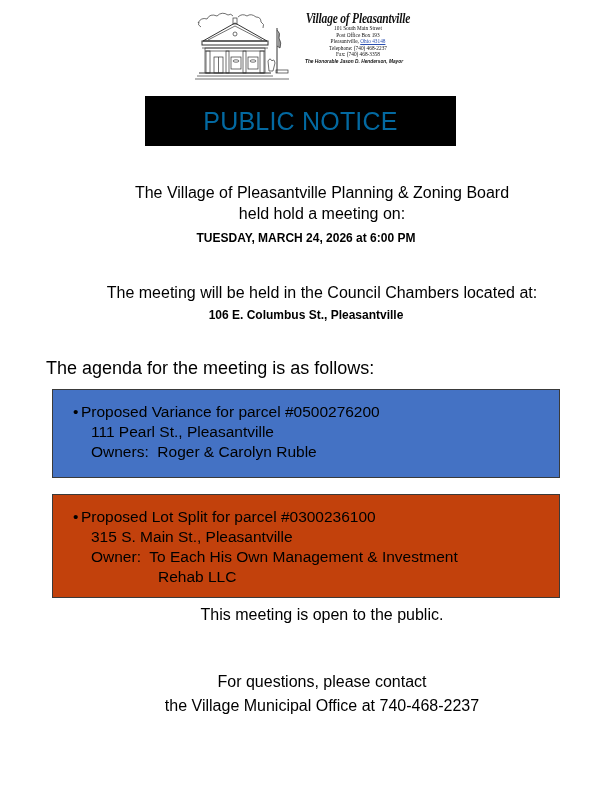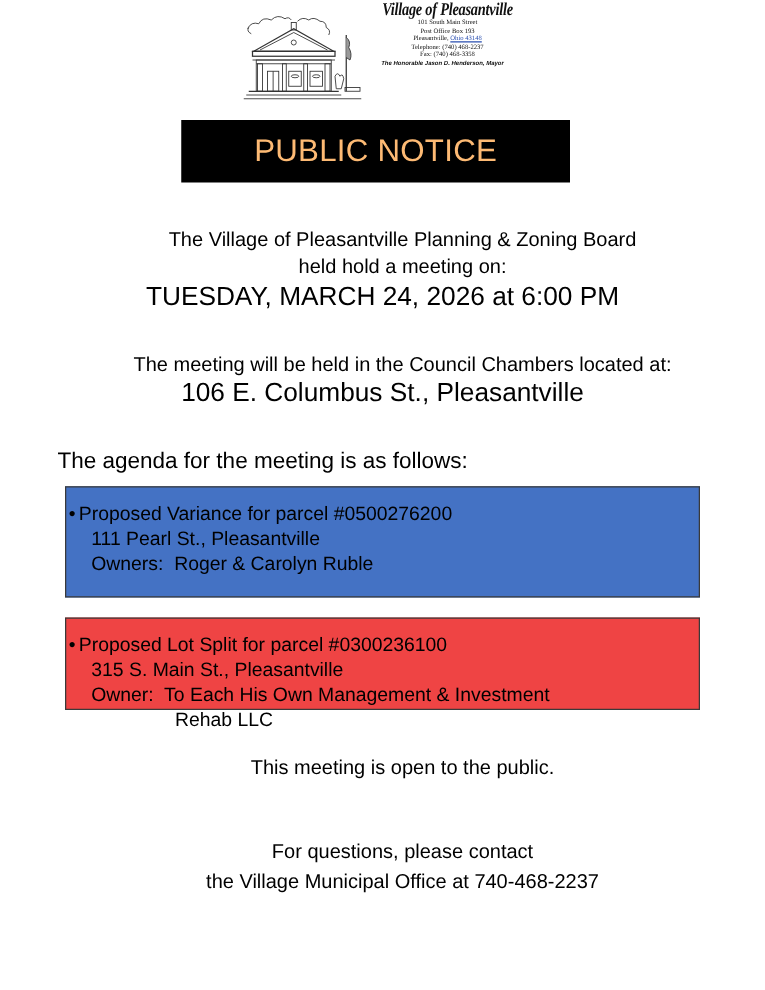--- a/index.html
+++ b/index.html
@@ -1,39 +1,39 @@
 <!DOCTYPE html>
 <html><head>
   <meta charset="utf-8">
   <style>
     html, body { margin: 0; padding: 0; background: #ffffff; }
     body { width: 612px; height: 792px; position: relative; overflow: hidden; font-family: "Liberation Sans", sans-serif; color: #000; }
 
     .letterhead-art { position: absolute; left: 193px; top: 3px; width: 100px; height: 78px; }
-    .letterhead-text { position: absolute; left: 298px; top: 2px; width: 120px; text-align: center; font-family: "Liberation Serif", serif; color: #111; }
+    .letterhead-text { position: absolute; left: 298px; top: 12px; width: 120px; text-align: center; font-family: "Liberation Serif", serif; color: #111; }
     .lh-title { font-family: "Liberation Serif", serif; font-style: italic; font-weight: bold; font-size: 11.5px; letter-spacing: -0.2px; margin-bottom: 1px; transform: scaleY(1.25); }
     .lh-line { font-size: 5.3px; line-height: 6.6px; white-space: nowrap; }
     .lh-link { color: #2a4fb0; text-decoration: underline; }
     .lh-mayor { font-family: "Liberation Sans", sans-serif; font-style: italic; font-weight: bold; font-size: 4.8px; line-height: 7px; white-space: nowrap; margin-left: -8px; }
 
-    .banner { position: absolute; left: 145px; top: 96px; width: 311px; height: 50px; background: #000; color: #fdba74; display: flex; align-items: center; justify-content: center; font-size: 25px; letter-spacing: 0.2px; }
+    .banner { position: absolute; left: 145px; top: 96px; width: 311px; height: 50px; background: #000; color: #0369a1; display: flex; align-items: center; justify-content: center; font-size: 25px; letter-spacing: 0.2px; }
 
     .centered { position: absolute; left: 0; width: 612px; text-align: center; }
     .t16 { font-size: 16px; line-height: 18px; margin-left: 16px; }
-    .t18 { font-size: 21px; line-height: 22px; }
+    .t18 { font-size: 12px; line-height: 22px; font-weight: bold; }
 
     .agenda-intro { position: absolute; left: 46px; top: 359px; font-size: 18px; line-height: 18px; }
 
-    .agenda-box { position: absolute; left: 52px; width: 508px; border: 1px solid #3a3a3a; box-sizing: border-box; padding: 12px 0 0 2px; font-size: 15.5px; line-height: 20px; }
+    .agenda-box { position: absolute; left: 52px; width: 508px; border: 1px solid #3a3a3a; box-sizing: border-box; padding: 12px 0 0 20px; font-size: 15.5px; line-height: 20px; }
     .agenda-box .line { white-space: pre; }
     .agenda-box .indent { padding-left: 18px; }
     .agenda-box .indent2 { padding-left: 85px; }
     .bullet { display: inline-block; width: 8px; }
     .box-blue { top: 389px; height: 89px; background: #4472c4; }
-    .box-yellow { top: 494px; height: 74px; background: #ef4444; }
+    .box-yellow { top: 494px; height: 104px; background: #c2410c; }
   </style>
 </head>
 <body>
 
 <div class="letterhead-art">
   <svg width="100" height="78" viewBox="0 0 100 78" fill="none" stroke="#333" stroke-width="0.7">
 
     <path d="M5 20 q3 -6 9 -4 q3 -6 10 -3 q5 -5 11 -1 q3 -2 5 1"></path>
     <path d="M8 24 q-4 -2 -2 -5"></path>
     <path d="M45 14 q4 -4 9 -1 q4 -3 9 1 q5 0 5 5 q4 2 2 6"></path>

